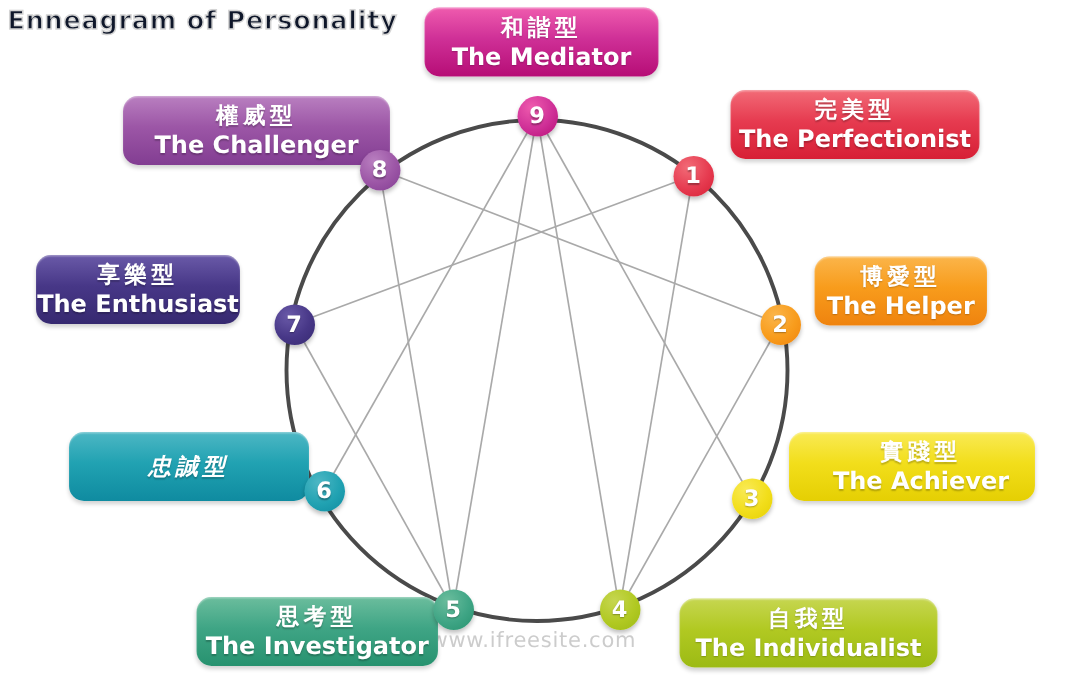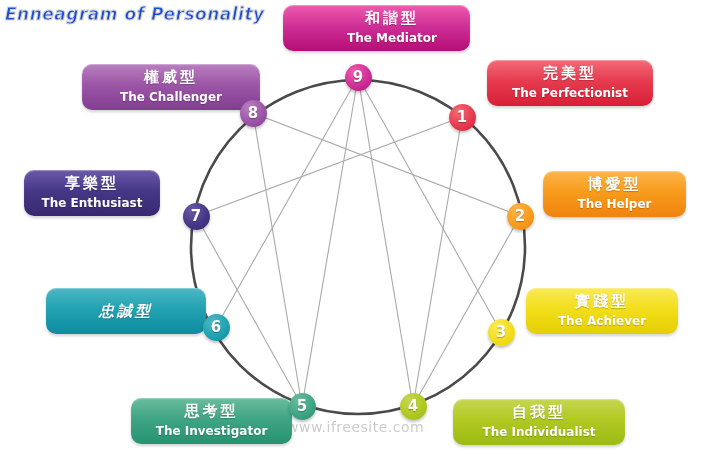--- a/index.html
+++ b/index.html
@@ -12,22 +12,21 @@
   .stage {
     position: relative;
     width: 714px; height: 450px;
     background: #ffffff;
   }
   .title {
     position: absolute;
     left: 5px; top: 4px;
     font-size: 17px;
     font-weight: bold;
-    font-style: italic;
-    color: #1d4ed8;
+    color: #0f172a;
     letter-spacing: 0.5px;
     -webkit-text-stroke: 1px #d4d4d4;
     text-shadow: 0 0 1px #dddddd;
     white-space: nowrap;
   }
   svg.symbol {
     position: absolute;
     left: 0; top: 0;
   }
   .node {
@@ -58,29 +57,29 @@
     text-shadow: 0 1px 1px rgba(0,0,0,0.22);
   }
   .label .zh {
     font-size: 15px;
     font-weight: bold;
     letter-spacing: 3px;
     line-height: 20px;
     white-space: nowrap;
   }
   .label .en {
-    font-size: 12px;
+    font-size: 16px;
     font-weight: bold;
     line-height: 20px;
     white-space: nowrap;
   }
-  #label-9 { left: 283px; top: 5px;  width: 156px; padding-left: 31px; }
+  #label-9 { left: 283px; top: 5px;  width: 156px; }
   #label-1 { left: 487px; top: 60px; width: 166px; align-items: center; }
-  #label-2 { left: 543px; top: 171px; width: 143px; }
-  #label-3 { left: 526px; top: 288px; width: 152px; }
+  #label-2 { left: 543px; top: 171px; width: 115px; }
+  #label-3 { left: 526px; top: 288px; width: 152px; padding-left: 12px; }
   #label-4 { left: 453px; top: 399px; width: 172px; }
   #label-5 { left: 131px; top: 398px; width: 161px; }
   #label-6 { left: 46px;  top: 288px; width: 160px; font-style: italic; }
   #label-7 { left: 24px;  top: 170px; width: 136px; }
   #label-8 { left: 82px;  top: 64px;  width: 178px; }
   .watermark {
     position: absolute;
     left: 287px; top: 419px;
     font-size: 14px;
     color: #cccccc;

